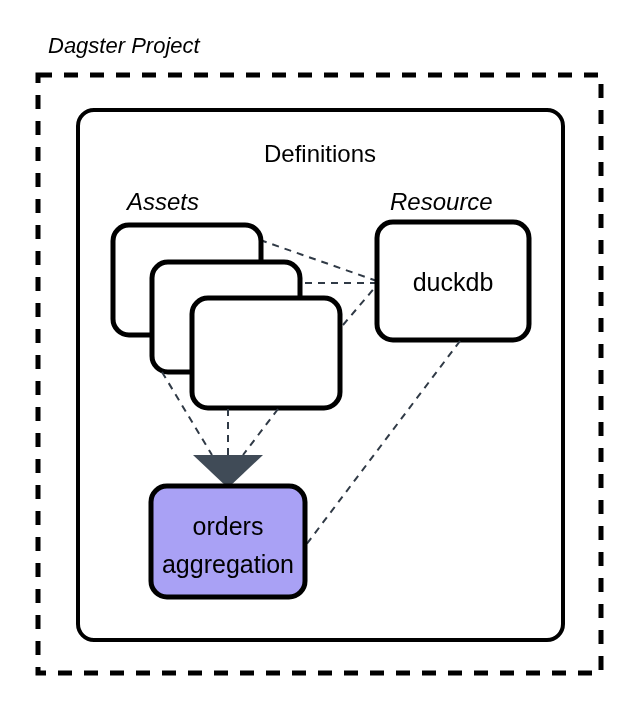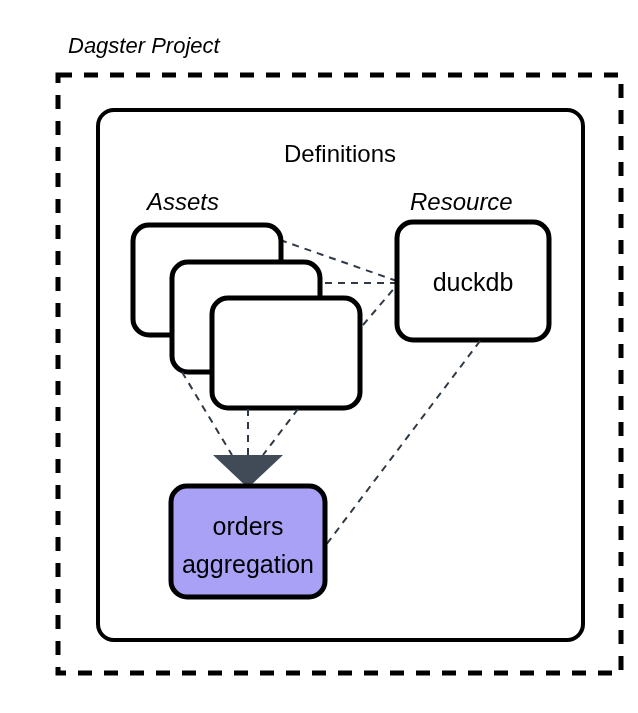--- a/index.html
+++ b/index.html
@@ -10,21 +10,20 @@
   body {
     width: 638px;
     height: 713px;
     font-family: "Liberation Sans", sans-serif;
     overflow: hidden;
   }
   #diagram-root {
     position: relative;
     width: 522px;
     height: 713px;
-    padding-left: 20px;
   }
   svg.diagram {
     display: block;
     width: 638px;
     height: 713px;
   }
   .box-stroke {
     fill: #ffffff;
     stroke: #000000;
     stroke-width: 5;

